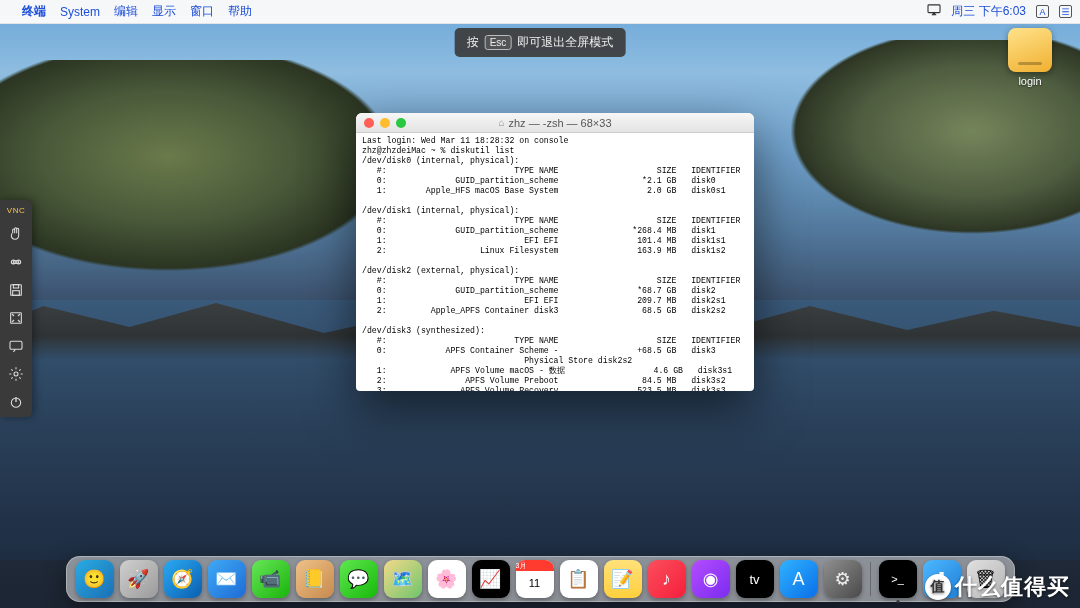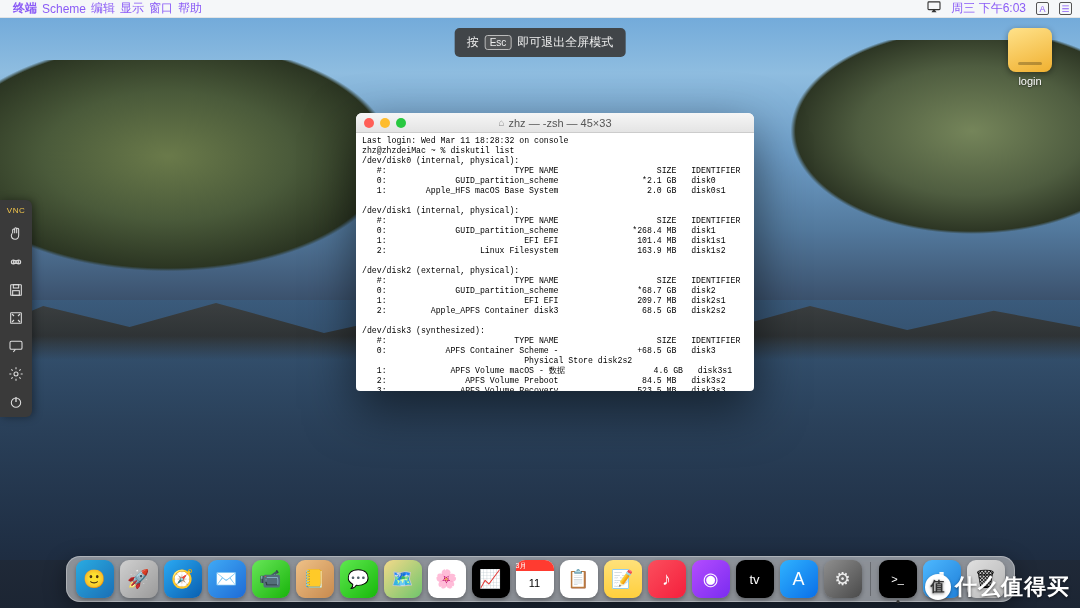--- a/index.html
+++ b/index.html
@@ -24,24 +24,24 @@
     background: linear-gradient(180deg, rgba(58,95,130,0.7) 0%, rgba(30,45,66,0.95) 100%);
   }
   .rocks { left:0; right:0; top:300px; height:60px;
     background: linear-gradient(180deg,#3c3428 0%,#2c261c 60%,transparent 100%);
     clip-path: polygon(0 40%,4% 10%,12% 45%,20% 5%,30% 55%,40% 15%,48% 50%,56% 20%,66% 55%,75% 10%,84% 50%,92% 18%,100% 45%,100% 100%,0 100%);
     opacity:.7;
   }
 
   
   .menubar {
-    position:absolute; top:0; left:0; right:0; height:18px;
+    position:absolute; top:0; left:0; right:0; height:24px;
     background: rgba(250,250,250,0.97);
-    display:flex; align-items:center; font-size:12px; color:#8b5cf6;
-    padding:0 8px; gap:5px;
+    display:flex; align-items:center; font-size:12px; color:#1d4ed8;
+    padding:0 8px; gap:14px;
     border-bottom:1px solid rgba(0,0,0,0.08);
   }
   .menubar .apple { font-size:13px; }
   .menubar .right { margin-left:auto; display:flex; align-items:center; gap:10px; }
   .menubar .right .sq { width:13px;height:13px;border:1px solid #555;border-radius:2px;display:flex;align-items:center;justify-content:center;font-size:9px;}
   .menubar .item { cursor:default; }
 
   
   .esc-tip {
     position:absolute; top:28px; left:50%; transform:translateX(-50%);
@@ -133,21 +133,21 @@
 <body>
 
 <div class="island-left"></div>
 <div class="island-right"></div>
 <div class="water"></div>
 <div class="rocks"></div>
 
 <div class="menubar">
   <span class="apple item"></span>
   <span class="item" style="font-weight:600">终端</span>
-  <span class="item">Scheme</span>
+  <span class="item">System</span>
   <span class="item">编辑</span>
   <span class="item">显示</span>
   <span class="item">窗口</span>
   <span class="item">帮助</span>
   <div class="right">
     <span>
       <svg width="14" height="12" viewBox="0 0 16 14">
           <rect x="1" y="1" width="14" height="9" rx="1" fill="none" stroke="#333" stroke-width="1.3"></rect>
           <path d="M5 13 L8 9 L11 13 Z" fill="#333"></path>
         </svg>
@@ -218,21 +218,21 @@
 
 <div class="term">
   <div class="term-titlebar">
     <div class="traffic">
       <div class="tl r"></div>
       <div class="tl y"></div>
       <div class="tl g"></div>
     </div>
     <div class="term-title">
       <span class="home">⌂</span>
-      <span>zhz — -zsh — 45×33</span>
+      <span>zhz — -zsh — 68×33</span>
     </div>
   </div>
   <div class="term-body" id="term-body">Last login: Wed Mar 11 18:28:32 on console
 zhz@zhzdeiMac ~ % diskutil list
 /dev/disk0 (internal, physical):
    #:                          TYPE NAME                    SIZE   IDENTIFIER
    0:              GUID_partition_scheme                 *2.1 GB   disk0
    1:        Apple_HFS macOS Base System                  2.0 GB   disk0s1
 
 /dev/disk1 (internal, physical):

